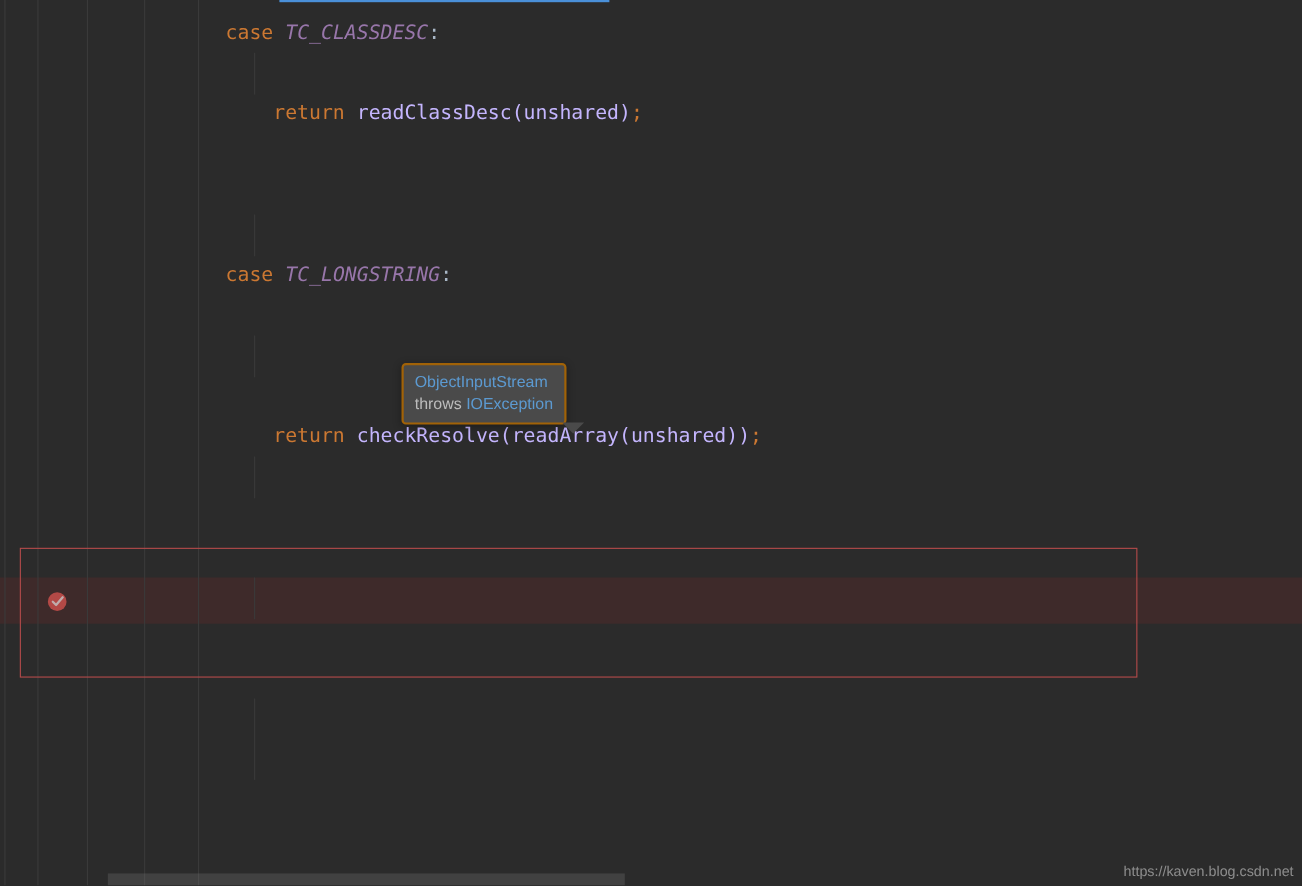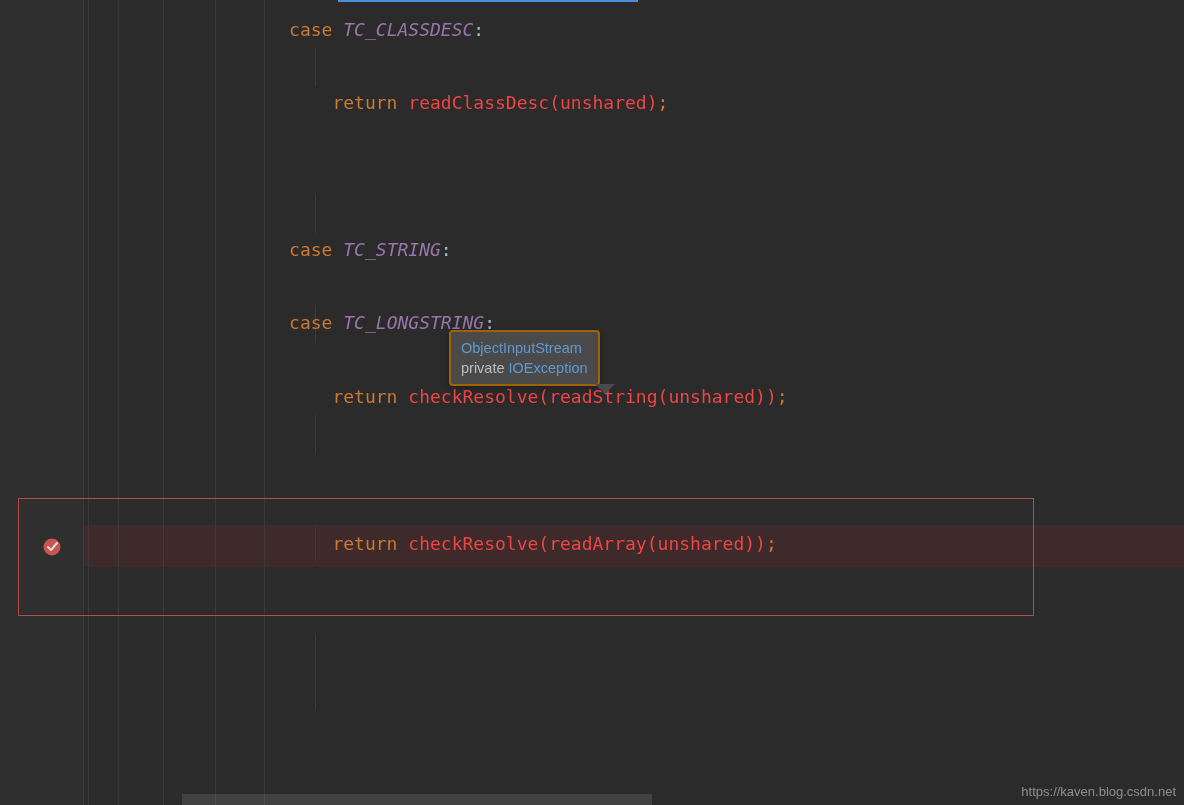--- a/index.html
+++ b/index.html
@@ -10,20 +10,21 @@
     color: #a9b7c6;
     width: 1184px;
     height: 805px;
     overflow: hidden;
     position: relative;
   }
   .editor-wrap {
     position: absolute;
     top: 0; left: 0; right: 0; bottom: 0;
     display: flex;
+    flex-direction: column;
   }
   .gutter {
     width: 84px;
     background: #2f2f2f;
     border-right: 1px solid #3a3a3a;
     flex-shrink: 0;
     position: relative;
   }
   .breakpoint-icon {
     position: absolute;
@@ -58,21 +59,21 @@
     position: absolute;
     top: -25px;
     left: 0;
     white-space: pre;
     line-height: 36.7px;
   }
   .ln { display: block; padding-left: 10px; }
   .kw { color: #cc7832; }
   .const { color: #9876aa; font-style: italic; }
   .ret { color: #cc7832; text-align: right; }
-  .call { color: #ef4444; margin-top: 18px; }
+  .call { color: #c4b5fd; margin-top: 18px; }
   .sc { color: #cc7832; }
   .p { color: #a9b7c6; }
   .highlighted-block {
     position: absolute;
     left: 0;
     right: 0;
     top: 525px;
     height: 42px;
     background: rgba(120,40,40,0.25);
     border-top: 1px solid rgba(120,40,40,0.0);
@@ -170,43 +171,41 @@
     <div class="indent-short" style="top:195px;height:38px"></div>
     <div class="indent-short" style="top:305px;height:38px"></div>
     <div class="indent-short" style="top:415px;height:38px"></div>
     <div class="indent-short" style="top:525px;height:38px"></div>
     <div class="indent-short" style="top:635px;height:74px"></div>
 
     <div class="code-area">
 <span class="ln">                  <span class="kw">case</span> <span class="const">TC_CLASSDESC</span><span class="p">:</span></span>
 <span class="ln">                      <span class="ret">return</span> <span class="call">readClassDesc(unshared)</span><span class="sc">;</span></span>
 <span class="ln"> </span>
-<span class="ln">                  <span class="kw">case</span> <span class="const">TC_STRING</span><span class="p">:</span></span>
 <span class="ln">                  <span class="kw">case</span> <span class="const">TC_LONGSTRING</span><span class="p">:</span></span>
-<span class="ln">                      <span class="ret">return</span> <span class="call">checkResolve(readString(unshared))</span><span class="sc">;</span></span>
 <span class="ln"> </span>
 <span class="ln">                      <span class="ret">return</span> <span class="call">checkResolve(readArray(unshared))</span><span class="sc">;</span></span>
 <span class="ln"> </span>
 
 
 
 
 
 
 
 
 
 
 
 
     </div>
 
     <div class="tooltip">
       <div><span class="tt-link">ObjectInputStream</span></div>
-      <div><span>private </span><span class="tt-link">IOException</span></div>
+      <div><span>throws </span><span class="tt-link">IOException</span></div>
     </div>
 
     <div class="h-scroll"></div>
   </div>
 </div>
 
 <div class="red-box"></div>
 
 <div class="watermark">https://kaven.blog.csdn.net</div>
 

